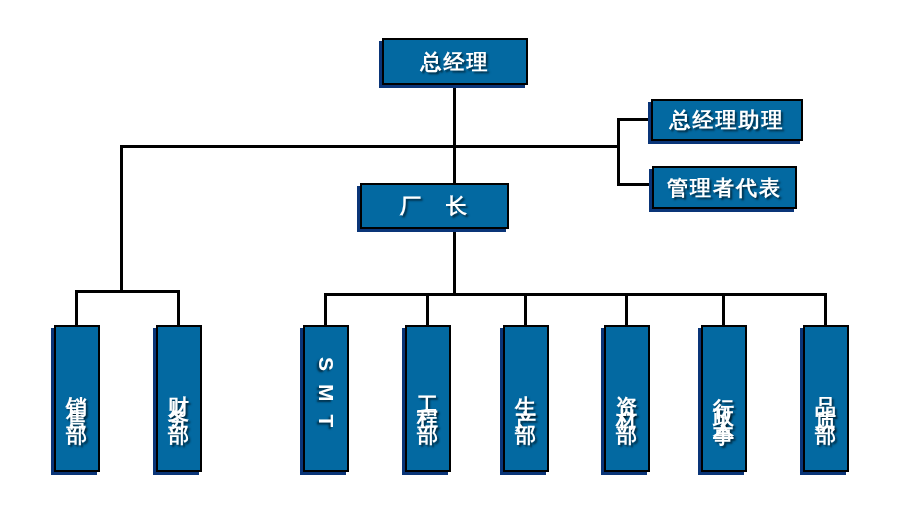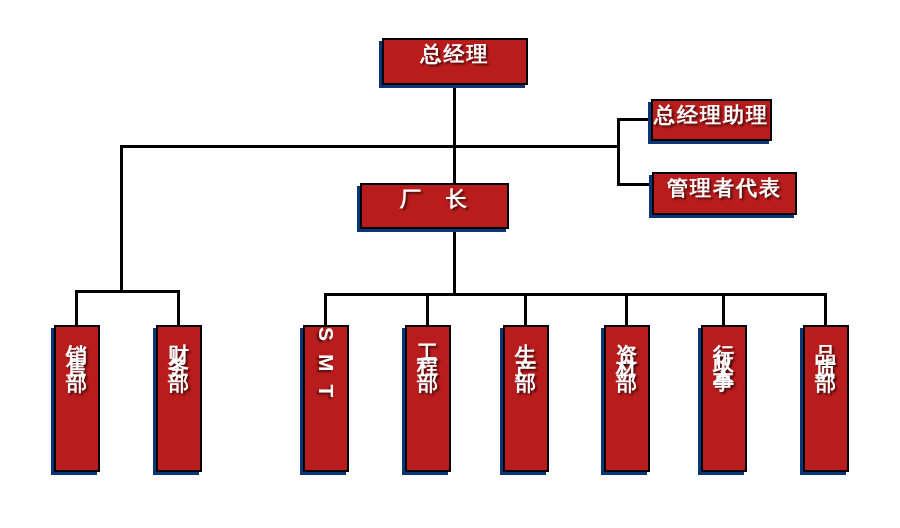--- a/index.html
+++ b/index.html
@@ -14,25 +14,25 @@
     background: #ffffff;
     overflow: hidden;
     font-family: "Liberation Sans", "DejaVu Sans", sans-serif;
   }
   .line {
     position: absolute;
     background: #000000;
   }
   .node {
     position: absolute;
-    background: #b91c1c;
+    background: #0369a1;
     border: 2px solid #000000;
     box-shadow: -3px 3px 0 #0A3578;
     display: flex;
-    align-items: flex-start;
+    align-items: center;
     justify-content: center;
     box-sizing: border-box;
     color: #ffffff;
     font-weight: bold;
   }
   .node .label {
     text-shadow: 2px 2px 2px rgba(0,0,0,0.55);
     white-space: nowrap;
   }
   .node.horiz .label {
@@ -71,24 +71,24 @@
   <div class="line" style="left:426px; top:293px; width:3px; height:33px;"></div>
   <div class="line" style="left:524px; top:293px; width:3px; height:33px;"></div>
   <div class="line" style="left:625px; top:293px; width:3px; height:33px;"></div>
   <div class="line" style="left:722px; top:293px; width:3px; height:33px;"></div>
   <div class="line" style="left:824px; top:293px; width:3px; height:33px;"></div>
 
   <div class="node horiz" style="left:382px; top:38px; width:146px; height:47px;">
     <span class="label">总经理</span>
   </div>
 
-  <div class="node horiz" style="left:651px; top:99px; width:121px; height:42px;">
+  <div class="node horiz" style="left:651px; top:99px; width:152px; height:42px;">
     <span class="label">总经理助理</span>
   </div>
-  <div class="node horiz" style="left:652px; top:172px; width:145px; height:43px;">
+  <div class="node horiz" style="left:652px; top:166px; width:145px; height:43px;">
     <span class="label">管理者代表</span>
   </div>
 
   <div class="node horiz" style="left:360px; top:183px; width:149px; height:46px;">
     <span class="label">厂　长</span>
   </div>
 
   <div class="node vert" style="left:54px;">
     <span class="label">销售部</span>
   </div>

